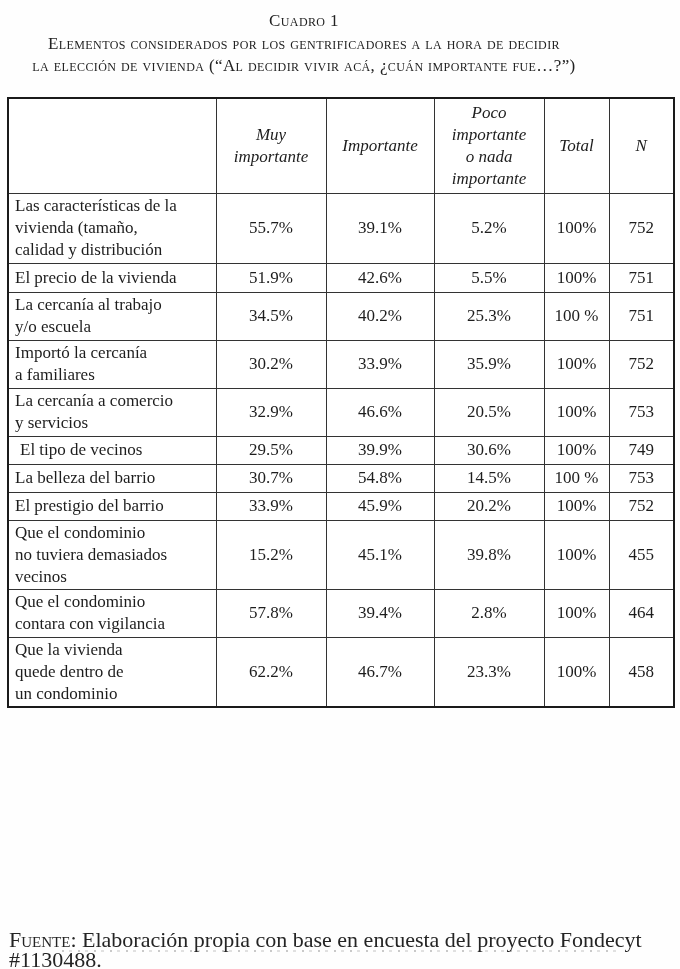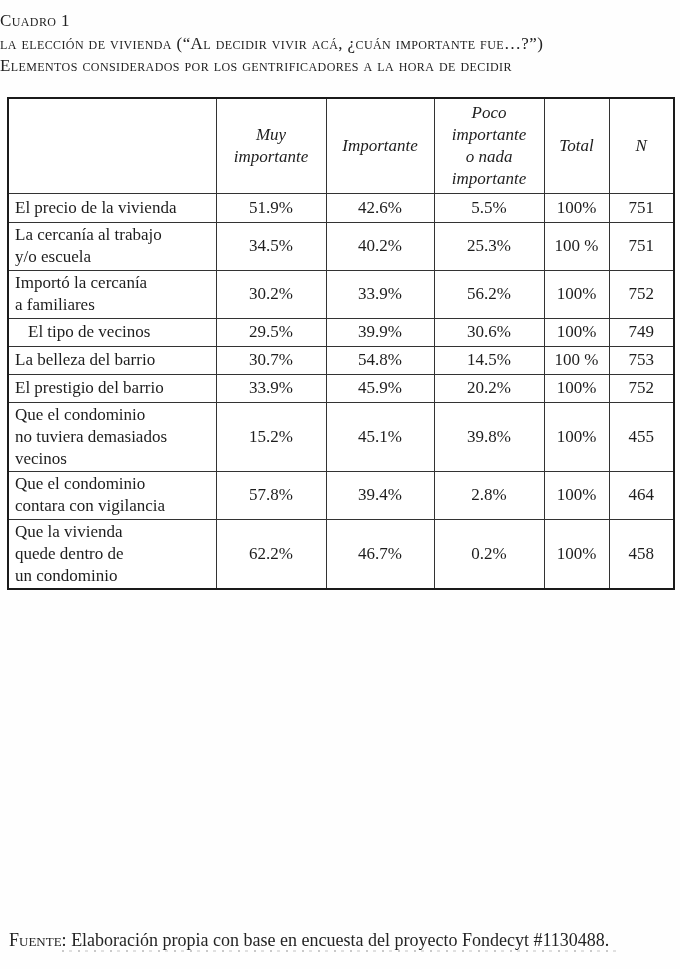--- a/index.html
+++ b/index.html
@@ -10,20 +10,21 @@
     background: #fefefe;
     font-family: "Liberation Serif", "DejaVu Serif", serif;
     color: #1d1d1d;
     overflow: hidden;
   }
   .title-block {
     position: absolute;
     top: 10px;
     left: 0;
     width: 608px;
+    text-align: center;
   }
   .title-caption, .title-line {
     font-variant: small-caps;
     font-size: 17px;
     line-height: 22.5px;
     letter-spacing: 0.4px;
     color: #222;
   }
   table.data-table {
     position: absolute;
@@ -46,28 +47,28 @@
   .data-table th {
     font-weight: normal;
     font-style: italic;
     white-space: pre-line;
   }
   .data-table td.lbl {
     text-align: left;
     padding-left: 6px;
     white-space: pre-line;
   }
-  .data-table td.lbl.indent { padding-left: 19px; }
+  .data-table td.lbl.indent { padding-left: 11px; }
   .data-table td.val { text-align: center; }
   .source-line {
     position: absolute;
     top: 930px;
     left: 9px;
     width: 660px;
-    font-size: 18px;
+    font-size: 22px;
     line-height: 20px;
     color: #242424;
   }
   .source-label { font-variant: small-caps; }
   .scan-artifact {
     position: absolute;
     top: 950px;
     left: 62px;
     width: 556px;
     height: 2px;
@@ -77,22 +78,22 @@
     opacity: 0.55;
   }
 </style>
 </head>
 <body>
 
 <div class="page">
 
   <div class="title-block">
     <div class="title-caption">Cuadro 1</div>
+    <div class="title-line">Elementos considerados por los gentrificadores a la hora de decidir</div>
     <div class="title-line">la elección de vivienda (“Al decidir vivir acá, ¿cuán importante fue…?”)</div>
-    <div class="title-line">Elementos considerados por los gentrificadores a la hora de decidir</div>
   </div>
 
   <table class="data-table">
     <colgroup>
       <col style="width:208px">
         <col style="width:110px">
         <col style="width:108px">
       <col style="width:110px">
         <col style="width:65px">
         <col style="width:65px">
@@ -103,20 +104,30 @@
       <th>Muy
 importante</th>
       <th>Importante</th>
       <th>Poco
 importante
 o nada
 importante</th>
       <th>Total</th>
       <th>N</th>
     </tr>
+    <tr style="height:70px">
+      <td class="lbl">Las características de la
+vivienda (tamaño,
+calidad y distribución</td>
+      <td class="val">55.7%</td>
+      <td class="val">39.1%</td>
+      <td class="val">5.2%</td>
+      <td class="val">100%</td>
+      <td class="val">752</td>
+    </tr>
     <tr style="height:29px">
       <td class="lbl">El precio de la vivienda</td>
       <td class="val">51.9%</td>
       <td class="val">42.6%</td>
       <td class="val">5.5%</td>
       <td class="val">100%</td>
       <td class="val">751</td>
     </tr>
     <tr style="height:48px">
       <td class="lbl">La cercanía al trabajo
@@ -125,23 +136,32 @@
       <td class="val">40.2%</td>
       <td class="val">25.3%</td>
       <td class="val">100 %</td>
       <td class="val">751</td>
     </tr>
     <tr style="height:48px">
       <td class="lbl">Importó la cercanía
 a familiares</td>
       <td class="val">30.2%</td>
       <td class="val">33.9%</td>
-      <td class="val">56.2%</td>
+      <td class="val">35.9%</td>
       <td class="val">100%</td>
       <td class="val">752</td>
+    </tr>
+    <tr style="height:48px">
+      <td class="lbl">La cercanía a comercio
+y servicios</td>
+      <td class="val">32.9%</td>
+      <td class="val">46.6%</td>
+      <td class="val">20.5%</td>
+      <td class="val">100%</td>
+      <td class="val">753</td>
     </tr>
     <tr style="height:28px">
       <td class="lbl indent">El tipo de vecinos</td>
       <td class="val">29.5%</td>
       <td class="val">39.9%</td>
       <td class="val">30.6%</td>
       <td class="val">100%</td>
       <td class="val">749</td>
     </tr>
     <tr style="height:28px">
@@ -178,21 +198,21 @@
       <td class="val">2.8%</td>
       <td class="val">100%</td>
       <td class="val">464</td>
     </tr>
     <tr style="height:68px">
       <td class="lbl">Que la vivienda
 quede dentro de
 un condominio</td>
       <td class="val">62.2%</td>
       <td class="val">46.7%</td>
-      <td class="val">0.2%</td>
+      <td class="val">23.3%</td>
       <td class="val">100%</td>
       <td class="val">458</td>
     </tr>
   </tbody>
     </table>
 
   <div class="source-line">
     <span class="source-label">Fuente:</span>
     <span class="source-text">Elaboración propia con base en encuesta del proyecto Fondecyt #1130488.</span>
   </div>

